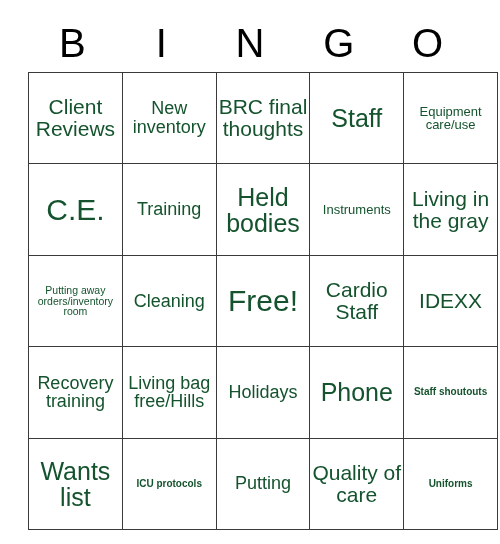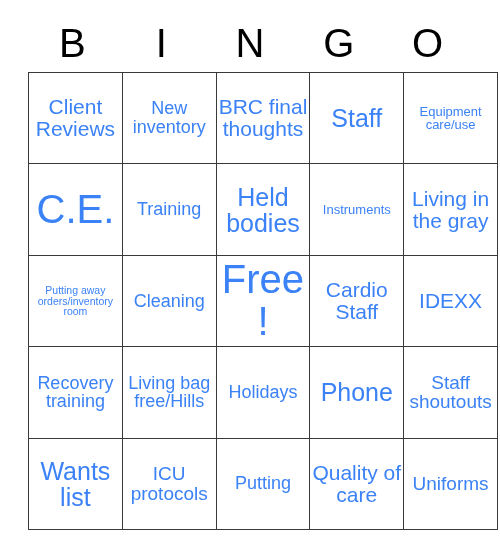--- a/index.html
+++ b/index.html
@@ -47,29 +47,29 @@
   .cell {
     border: 1px solid #3a3a3a;
     width: 88.8px;
     height: 88.4px;
     padding: 1px 2px;
     text-align: center;
     vertical-align: middle;
     overflow: hidden;
     word-wrap: break-word;
     line-height: 1.04;
-    color: #3b82f6;
+    color: #14532d;
     background: #ffffff;
   }
   
-  .fs-xxl { font-size: 40px; }
+  .fs-xxl { font-size: 30px; }
   .fs-xl  { font-size: 25px; }
   .fs-lg  { font-size: 21px; }
   .fs-md  { font-size: 18px; }
-  .fs-sm  { font-size: 19px; }
+  .fs-sm  { font-size: 10px; font-weight: bold; }
   .fs-xs  { font-size: 13px; }
   .fs-xxs { font-size: 10.5px; }
 </style>
 </head>
 <body>
 
 <div class="card">
 
   <div class="header-row">
     <div class="header-letter">B</div>

